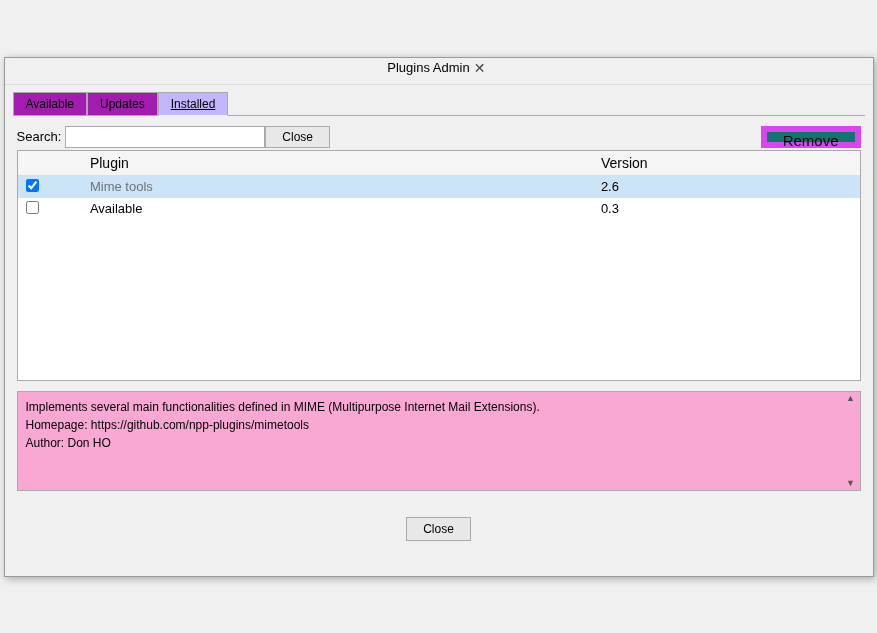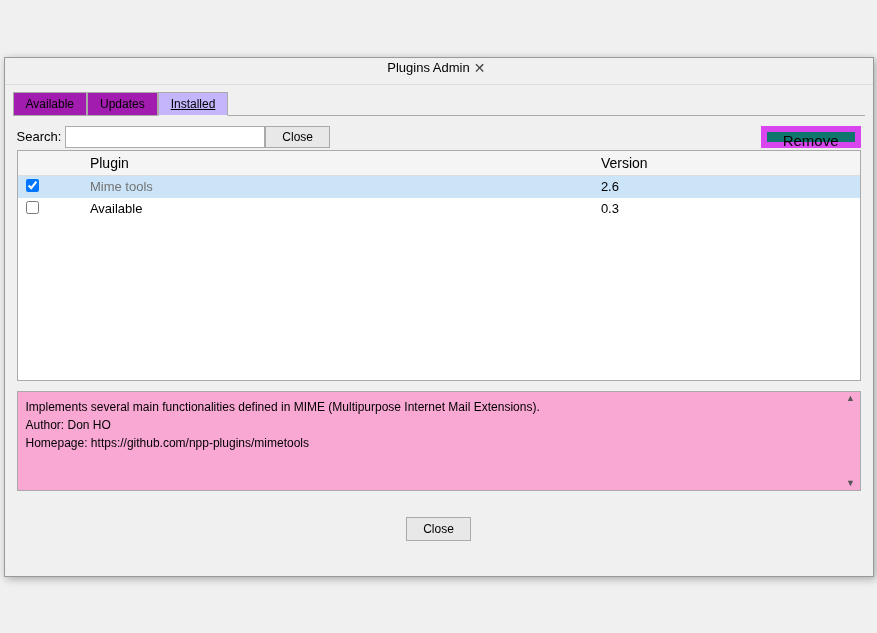--- a/index.html
+++ b/index.html
@@ -238,22 +238,22 @@
         <tbody>
           <tr class="table-spacer">
               <td colspan="3"></td>
             </tr>
         </tbody>
       </table>
     </div>
 
     <div class="description-box" style="position:relative;">
       <div>Implements several main functionalities defined in MIME (Multipurpose Internet Mail Extensions).</div>
+      <div>Homepage: https://github.com/npp-plugins/mimetools</div>
       <div>Author: Don HO</div>
-      <div>Homepage: https://github.com/npp-plugins/mimetools</div>
       <div class="scrollbar-hint">
         <span class="scrollbar-arrow">▲</span>
         <span class="scrollbar-arrow">▼</span>
       </div>
     </div>
   </div>
 
   <div class="footer">
     <button class="close-dialog-btn">Close</button>
   </div>

